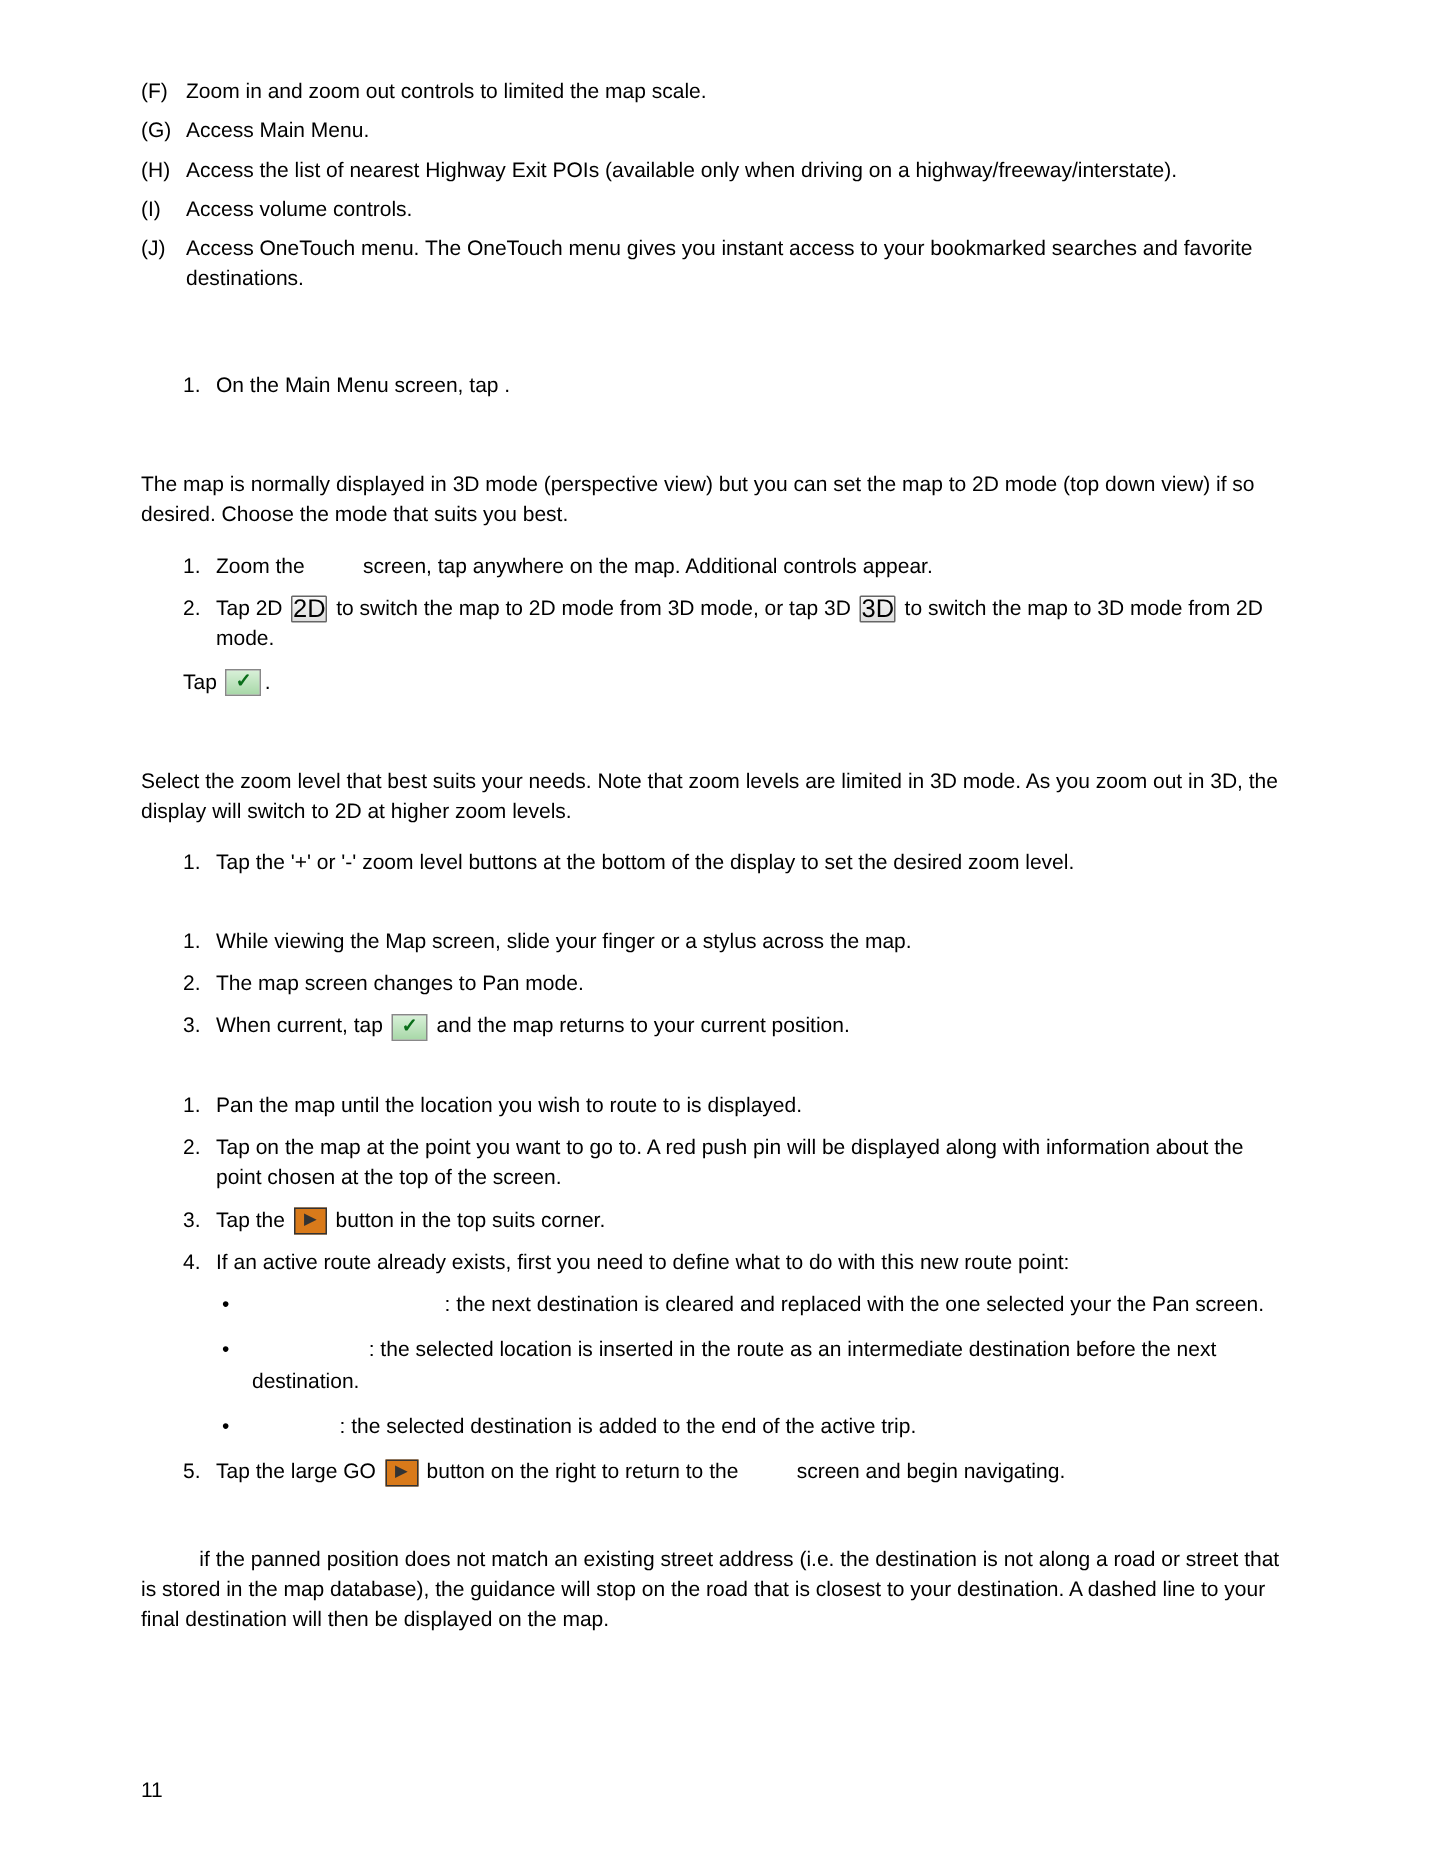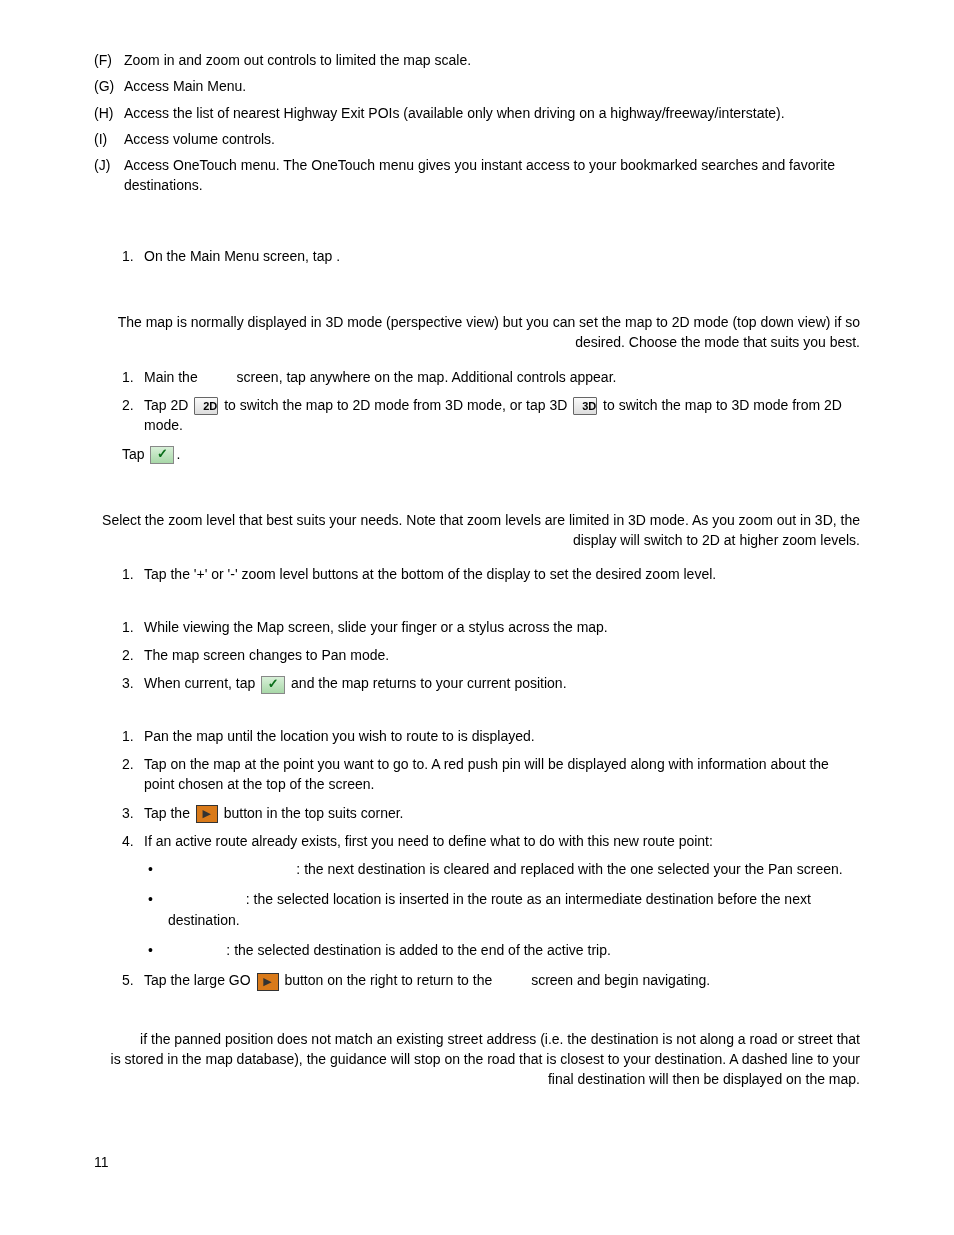--- a/index.html
+++ b/index.html
@@ -33,48 +33,47 @@
       margin-bottom: 8px;
     }
     .num-label {
       min-width: 22px;
     }
     .num-text {
       flex: 1;
     }
     .para {
       margin: 14px 0;
-      text-align: right;
     }
     .bullet-list {
       margin: 6px 0 6px 54px;
     }
     .bullet-item {
       display: flex;
       margin-bottom: 10px;
     }
     .bullet-dot {
       min-width: 20px;
     }
     .bullet-text {
       flex: 1;
     }
     .page-num {
-      margin-top: 62px;
+      margin-top: 93px;
       font-size: 14px;
     }
     .icon-2d, .icon-3d {
       display: inline-block;
       width: 22px;
       height: 16px;
       border: 1px solid #666;
       background: linear-gradient(#fafafa, #ddd);
-      font-size: 11px;
-      font-weight: bold;
-      text-align: right;
+      font-size: 17px;
+      font-weight: normal;
+      text-align: center;
       line-height: 16px;
       vertical-align: middle;
       margin: 0 2px;
       border-radius: 1px;
     }
     .icon-check {
       display: inline-block;
       width: 22px;
       height: 16px;
       background: linear-gradient(#d8f0d8, #a8d8a8);
@@ -139,21 +138,21 @@
 </div>
 
 <div class="spacer-md"></div>
 
 <div class="para">The map is normally displayed in 3D mode (perspective view) but you can set the map to 2D mode (top down view) if so desired. Choose the mode that suits you best.</div>
 
 <div class="num-list">
   <div class="num-item">
     <span class="num-label">1.</span>
     <span class="num-text">
-      <span>Main the</span>
+      <span>Zoom the</span>
       &nbsp;&nbsp;&nbsp;&nbsp;&nbsp;&nbsp;&nbsp;&nbsp;
       <span> screen, tap anywhere on the map. Additional controls appear.</span>
     </span>
   </div>
   <div class="num-item">
     <span class="num-label">2.</span>
     <span class="num-text">
       <span>Tap 2D </span>
       <span class="icon-2d">2D</span>
       <span> to switch the map to 2D mode from 3D mode, or tap 3D </span>

